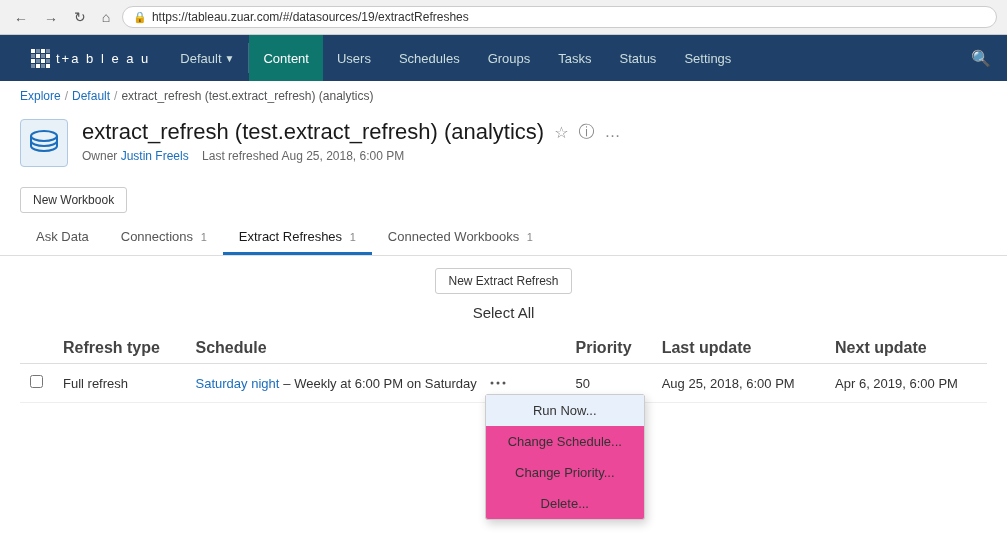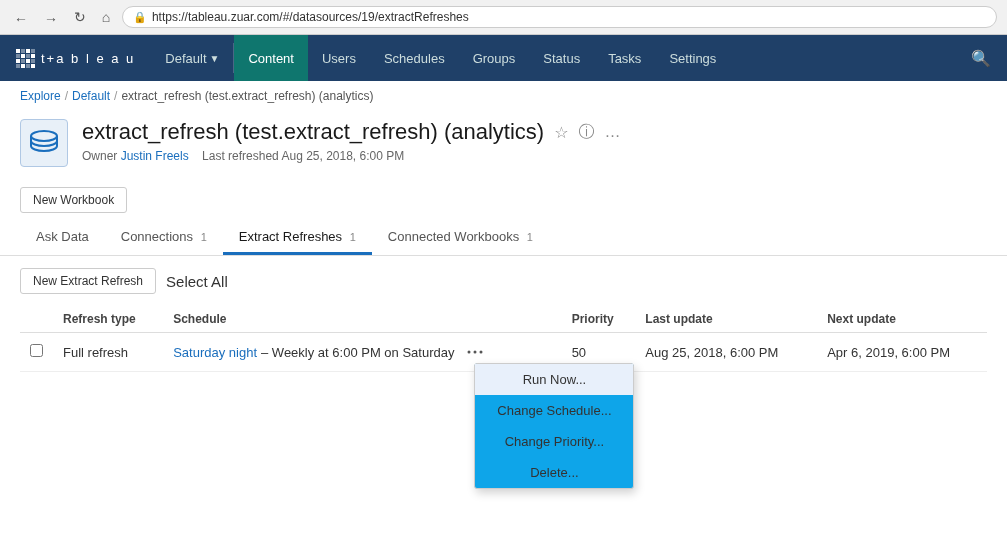--- a/index.html
+++ b/index.html
@@ -44,20 +44,21 @@
       padding: 0;
       height: 46px;
     }
     .logo-area {
       display: flex;
       align-items: center;
       padding: 0 16px;
       gap: 4px;
       color: #fff;
       font-size: 13px;
+      margin-left: 15px;
     }
     .tableau-logo {
       display: flex;
       align-items: center;
       gap: 2px;
     }
     .logo-grid {
       display: grid;
       grid-template-columns: repeat(4,4px);
       grid-template-rows: repeat(4,4px);
@@ -211,27 +212,28 @@
     }
 
     
     .content-area { padding: 12px 20px; }
 
     .toolbar {
       display: flex;
       align-items: center;
       gap: 10px;
       margin-bottom: 12px;
+      flex-direction: column;
     }
 
     
     .data-table { width: 100%; border-collapse: collapse; }
     .data-table th {
       text-align: left;
-      font-size: 12px;
+      font-size: 16px;
       font-weight: 600;
       color: #444;
       padding: 6px 10px;
       border-bottom: 1px solid #ddd;
       white-space: nowrap;
     }
     .data-table td {
       padding: 8px 10px;
       font-size: 13px;
       color: #333;
@@ -253,22 +255,22 @@
       cursor: pointer;
       color: #555;
       font-size: 16px;
       padding: 2px 4px;
       display: flex;
       align-items: center;
     }
     .context-menu {
       position: absolute;
       top: 22px;
-      left: 12px;
-      background: #0ea5e9;
+      left: 0;
+      background: #ec4899;
       border: 1px solid #ccc;
       border-radius: 3px;
       box-shadow: 2px 4px 10px rgba(0,0,0,0.18);
       z-index: 100;
       min-width: 160px;
     }
     .context-menu-item {
       padding: 8px 16px;
       font-size: 13px;
       color: #333;
@@ -334,24 +336,24 @@
     <div class="nav-item">
       <span>Users</span>
     </div>
     <div class="nav-item">
       <span>Schedules</span>
     </div>
     <div class="nav-item">
       <span>Groups</span>
     </div>
     <div class="nav-item">
+      <span>Tasks</span>
+    </div>
+    <div class="nav-item">
       <span>Status</span>
-    </div>
-    <div class="nav-item">
-      <span>Tasks</span>
     </div>
     <div class="nav-item">
       <span>Settings</span>
     </div>
   </div>
   <div class="search-btn">🔍</div>
 </div>
 
 <div class="breadcrumb">
   <a href="#">Explore</a>

